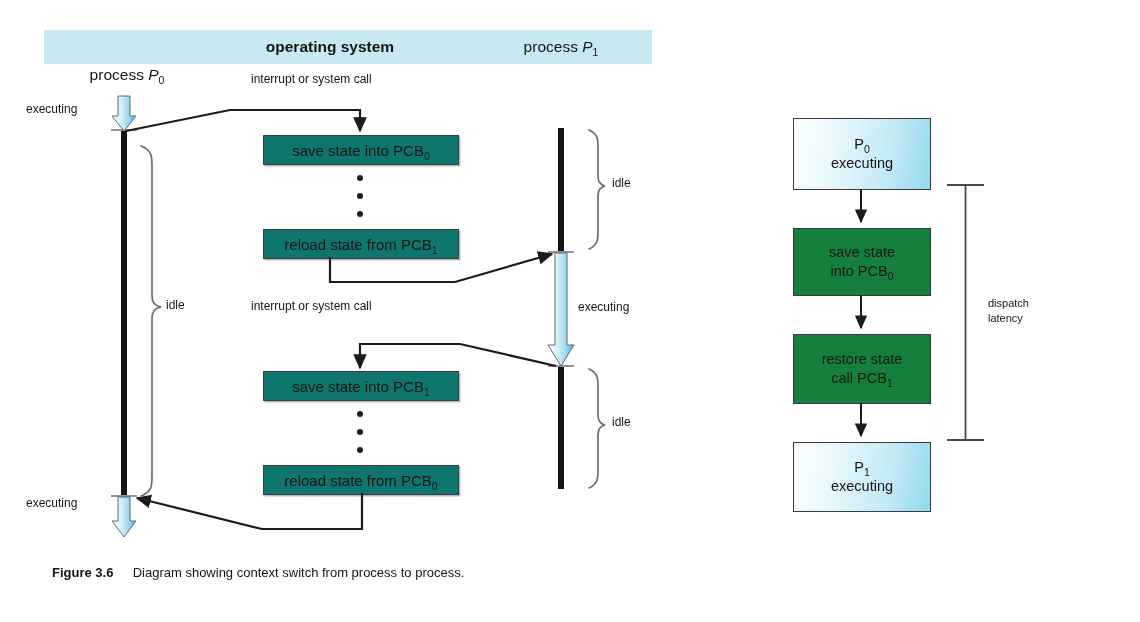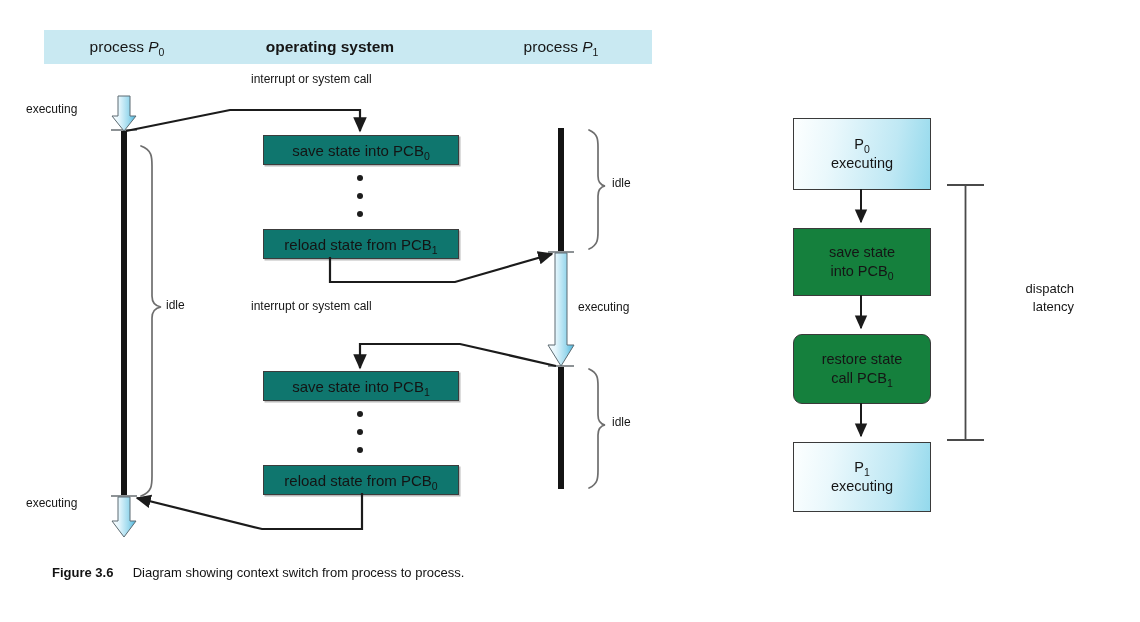--- a/index.html
+++ b/index.html
@@ -17,37 +17,37 @@
   
   .header-band{
     position:absolute;left:44px;top:30px;width:608px;height:34px;
     background:#c9e9f2;
   }
   .header-label{
     position:absolute;top:30px;height:34px;
     display:flex;align-items:center;justify-content:center;
     font-size:15.5px;color:#161616;
   }
-  .hl-p0{left:44px;width:166px;}
+  .hl-p0{left:44px;width:166px;margin-top:28px;}
   .hl-os{left:214px;width:232px;font-weight:bold;}
   .hl-p1{left:470px;width:182px;}
   .subn{font-size:10.5px;vertical-align:baseline;position:relative;top:4px;font-style:normal;}
   .ital{font-style:italic;}
 
   
   .lab{font-size:12px;color:#161616;}
   .lab-interrupt-1{left:251px;top:73px;}
   .lab-interrupt-2{left:251px;top:300px;}
   .lab-exec-top{left:26px;top:103px;}
   .lab-exec-bottom{left:26px;top:497px;}
   .lab-idle-left{left:166px;top:299px;}
   .lab-idle-r1{left:612px;top:177px;}
   .lab-idle-r2{left:612px;top:416px;}
   .lab-exec-right{left:578px;top:301px;}
-  .lab-dispatch{left:988px;top:280px;text-align:right;line-height:1.35;font-size:13px;white-space:normal;width:86px;}
+  .lab-dispatch{left:988px;top:296px;text-align:left;line-height:1.35;font-size:11px;white-space:normal;width:86px;}
 
   
   .osbox{
     position:absolute;height:28px;
     background:#0f766e;
     border:1.4px solid #3c3c3c;
     box-shadow:1.5px 1.5px 0 rgba(130,130,130,.55);
     display:flex;align-items:center;justify-content:center;
     font-size:15px;color:#141414;
   }
@@ -77,21 +77,21 @@
     display:flex;flex-direction:column;align-items:center;justify-content:center;
     font-size:14.5px;color:#151515;line-height:1.3;text-align:center;
   }
   .fcbox.blue{
     background:linear-gradient(100deg,#fdffff 0%,#eaf8fc 28%,#bfe8f4 72%,#93d9ec 100%);
     align-items:center;
   }
   .fcbox.white{background:#15803d;}
   .fc-1{left:793px;top:118px;width:136px;height:70px;}
   .fc-2{left:793px;top:228px;width:136px;height:66px;}
-  .fc-3{left:793px;top:334px;width:136px;height:68px;border-radius:9px;}
+  .fc-3{left:793px;top:334px;width:136px;height:68px;}
   .fc-4{left:793px;top:442px;width:136px;height:68px;}
   .fc-line{display:block;}
 
   
   svg.overlay{position:absolute;left:0;top:0;width:1140px;height:622px;overflow:visible;}
 </style>
 </head>
 <body>
 
 <div id="figure-root">

